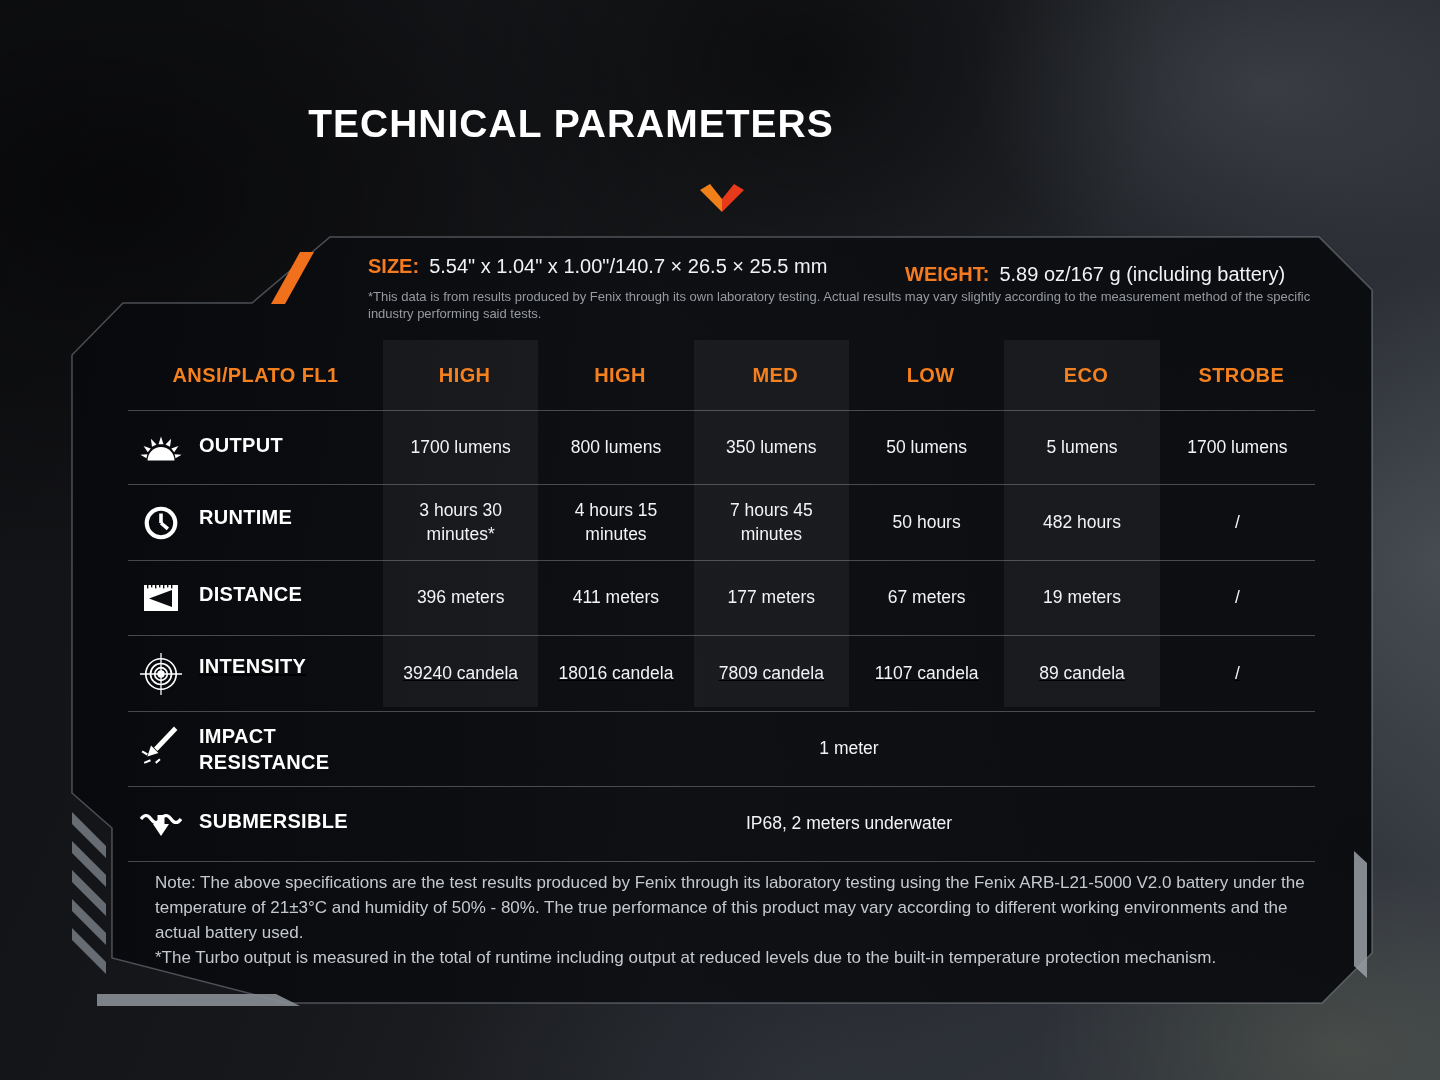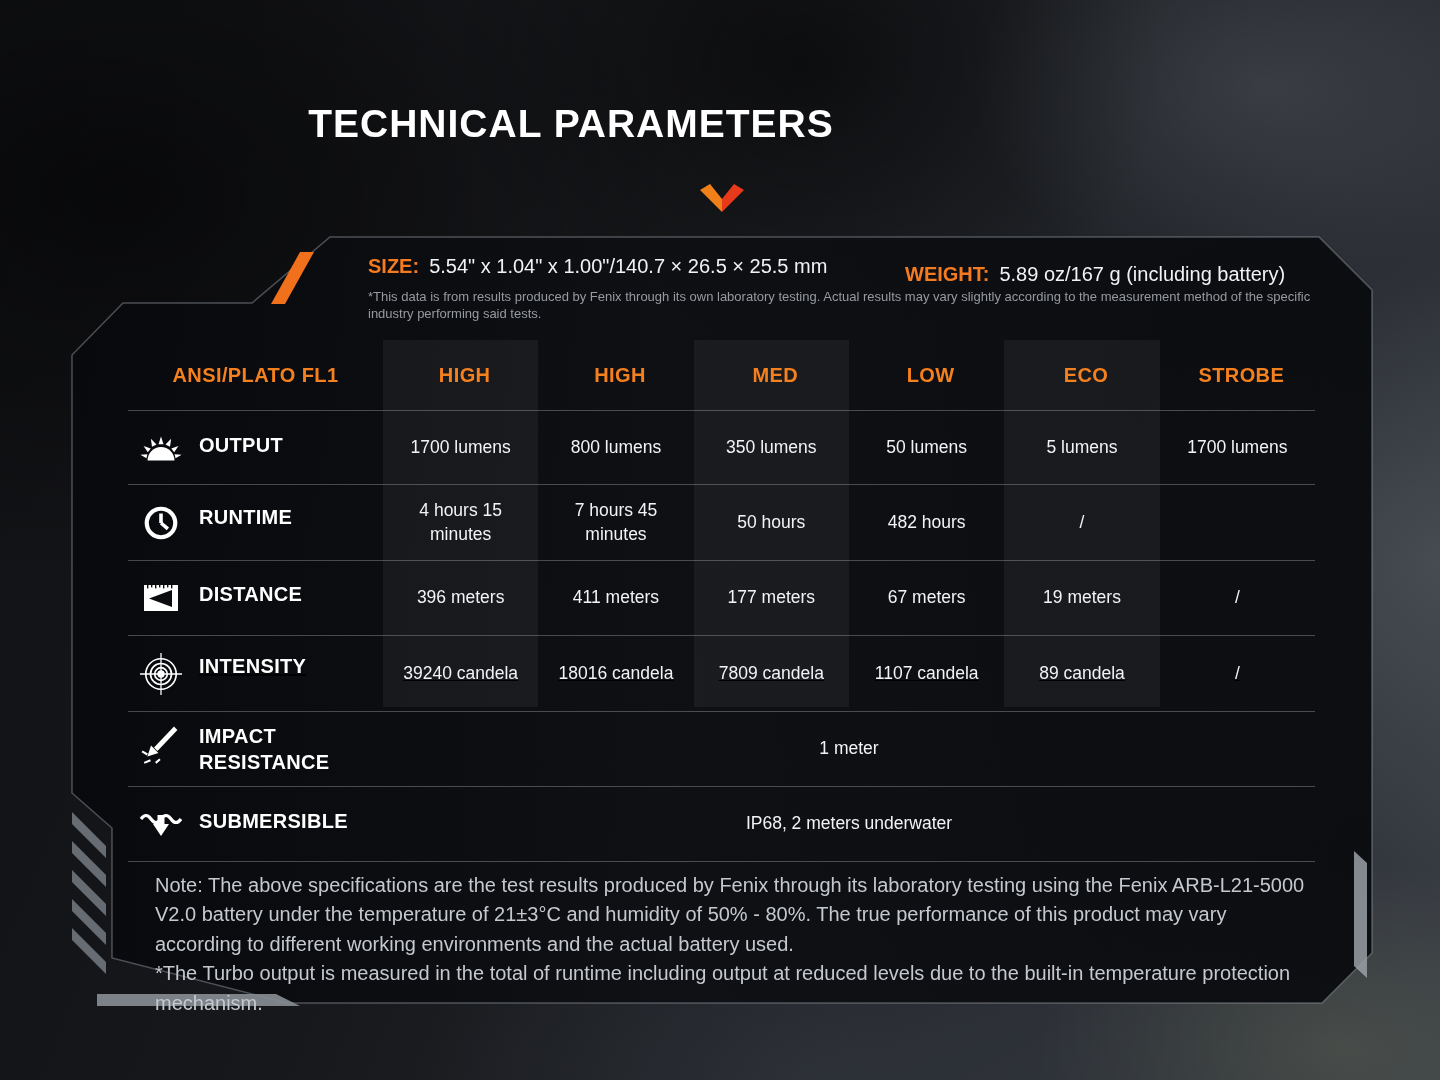--- a/index.html
+++ b/index.html
@@ -57,21 +57,21 @@
   .rh-output{height:73px;}
   .rh-runtime{height:75px;}
   .rh-distance{height:74px;}
   .rh-intensity{height:75px;text-decoration:underline;}
   .rh-impact{height:74px;}
   .rh-sub{height:74px;}
 
   
   .notes{
     position:absolute;left:155px;top:871px;width:1158px;
-    color:#c5c9ce;font-size:20px;line-height:1.47;
+    color:#c5c9ce;font-size:17px;line-height:1.47;
   }
   .notes p{margin:0;}
 </style>
 </head>
 <body>
 
 <div class="stage">
 
   <svg class="deco" width="1440" height="1080" viewBox="0 0 1440 1080">
     <defs>
@@ -154,20 +154,21 @@
       <div class="label-cell">
         <span class="icon-box">
           <svg width="38" height="38" viewBox="0 0 36 36" fill="none" stroke="#fff">
             <circle cx="18" cy="18" r="13.5" stroke-width="4"></circle>
             <path d="M18,18 L18,9" stroke-width="3.4"></path>
             <path d="M18,18 L24.5,23.5" stroke-width="3.4"></path>
           </svg>
         </span>
         <span class="row-label">RUNTIME</span>
       </div>
+      <div class="v-cell">3 hours 30 minutes*</div>
       <div class="v-cell">4 hours 15 minutes</div>
       <div class="v-cell">7 hours 45 minutes</div>
       <div class="v-cell">50 hours</div>
       <div class="v-cell">482 hours</div>
       <div class="v-cell">/</div>
     </div>
 
     <div class="t-row rh-distance">
       <div class="label-cell">
         <span class="icon-box">

